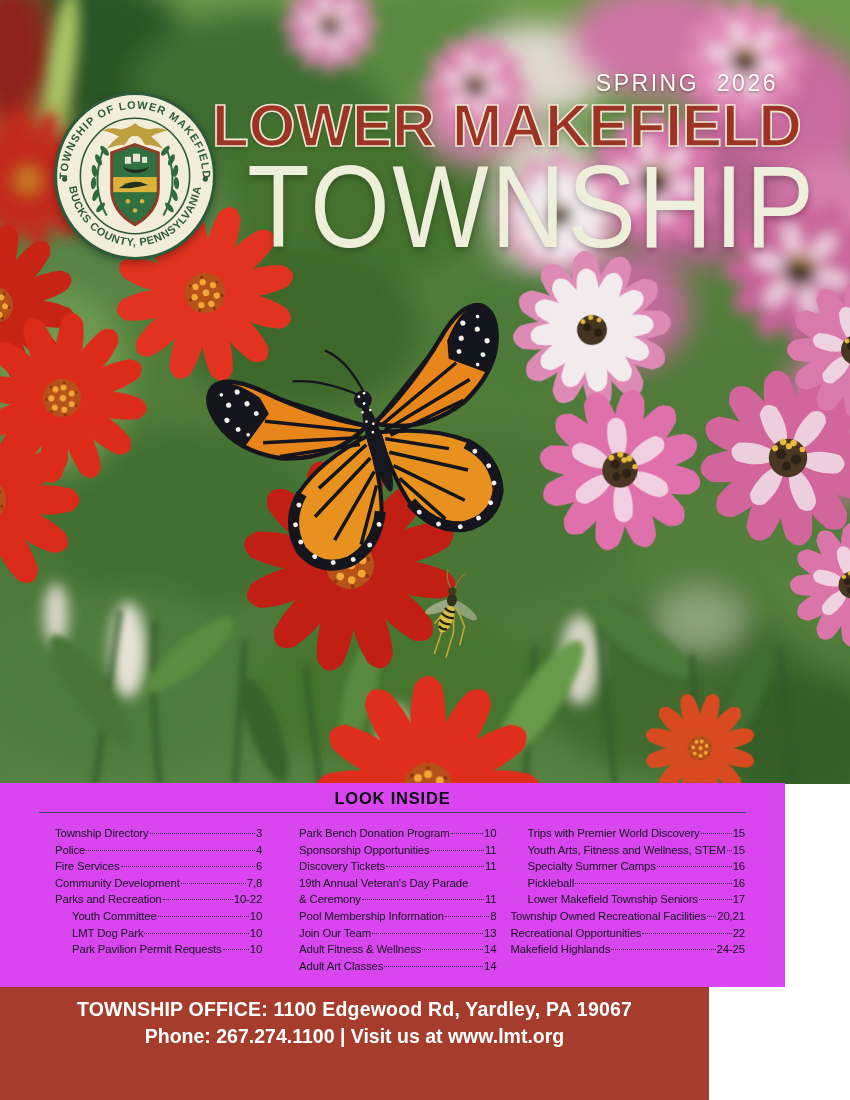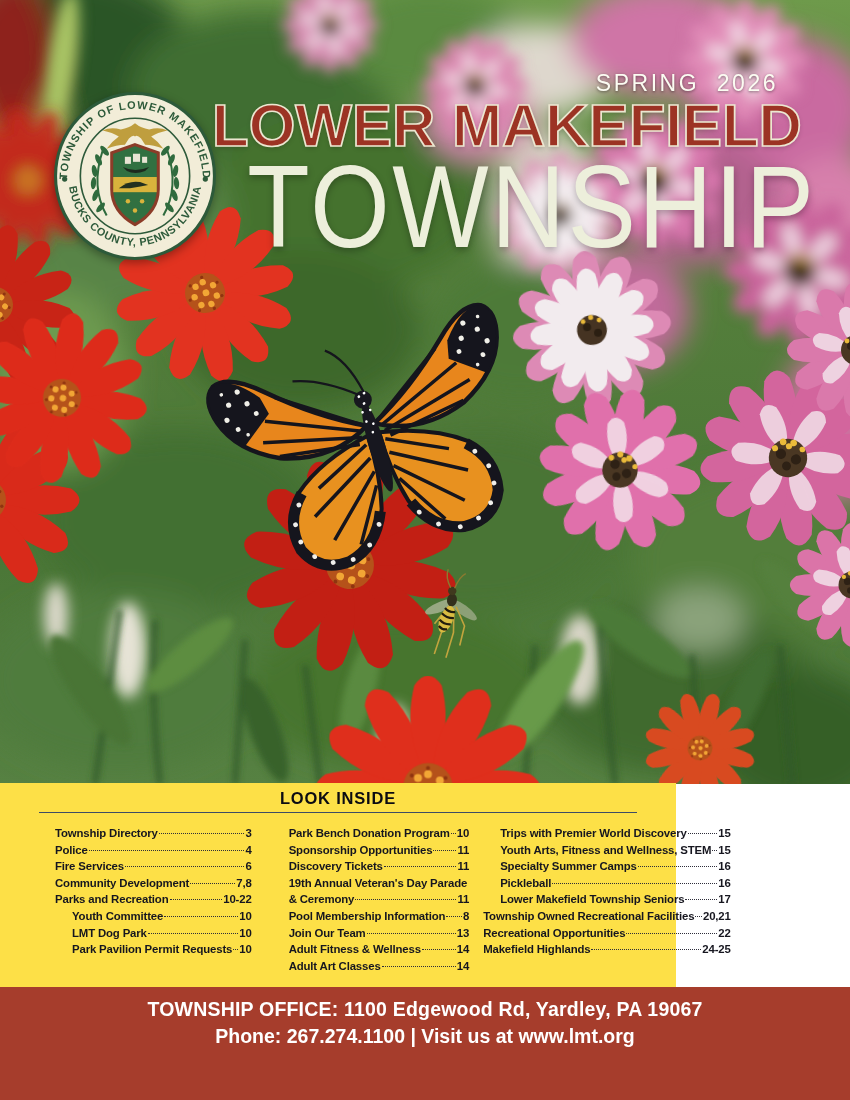--- a/index.html
+++ b/index.html
@@ -16,37 +16,37 @@
   .season{position:absolute;top:70px;right:72px;z-index:3;color:#fcfcf2;font-weight:normal;
           font-size:23px;letter-spacing:2.5px;white-space:pre;text-shadow:0 1px 3px rgba(0,0,0,.45);}
   .masthead{position:absolute;left:212px;top:96px;width:586px;text-align:center;z-index:3;}
   .title1{font-size:60px;line-height:60px;font-weight:bold;color:#9c3324;
           -webkit-text-stroke:1.7px #ece7d1;letter-spacing:0px;white-space:nowrap;
           text-shadow:0 2px 5px rgba(0,0,0,.18);}
   .title2{font-size:116px;line-height:93px;font-weight:normal;color:#edefdb;letter-spacing:3px;
           transform:scaleX(.88);transform-origin:50% 0;margin-top:5px;white-space:nowrap;
           text-shadow:0 3px 8px rgba(0,0,0,.28);}
   
-  .look-inside{position:absolute;top:783px;left:0;width:676px;height:204px;background:#fde047;}
+  .look-inside{position:absolute;top:783px;left:0;width:785px;height:204px;background:#d946ef;}
   .li-head{margin-top:6px;text-align:center;font-size:16.5px;font-weight:800;
            letter-spacing:.8px;color:#0b0b12;}
   .li-rule{margin:4px 39px 0 39px;border:none;border-top:1.6px solid #3d4c66;height:0;}
-  .toc{display:flex;margin:12px 40px 0 55px;font-weight:bold;}
+  .toc{display:flex;margin:12px 40px 0 55px;}
   .toc-col:nth-child(1){width:233px;margin-right:37px;}
   .toc-col:nth-child(2){width:222px;margin-right:14px;}
   .toc-col:nth-child(3){width:251px;}
   .toc-row{display:flex;align-items:baseline;font-size:11.4px;line-height:16.6px;
            color:#16161f;letter-spacing:-.15px;}
   .toc-row.indent{padding-left:17px;}
   .toc-label{white-space:nowrap;}
   .toc-dots{flex:1;min-width:5px;margin:0 1px;border-bottom:1.6px dotted #2e2e3a;
             transform:translateY(-3px);}
   .toc-page{white-space:nowrap;}
   
-  .footer{position:absolute;top:987px;left:0;width:850px;height:113px;background:#a63d2c;
+  .footer{position:absolute;top:987px;left:0;width:709px;height:113px;background:#a63d2c;
           color:#ffffff;text-align:center;font-weight:bold;}
   .footer .l1{padding-top:9px;font-size:19.5px;line-height:27px;letter-spacing:.2px;}
   .footer .l2{font-size:19.5px;line-height:27px;}
 </style>
 </head>
 <body>
 
 <div class="photo-wrap">
 <svg viewBox="0 0 850 784" preserveAspectRatio="none">
   <defs>

